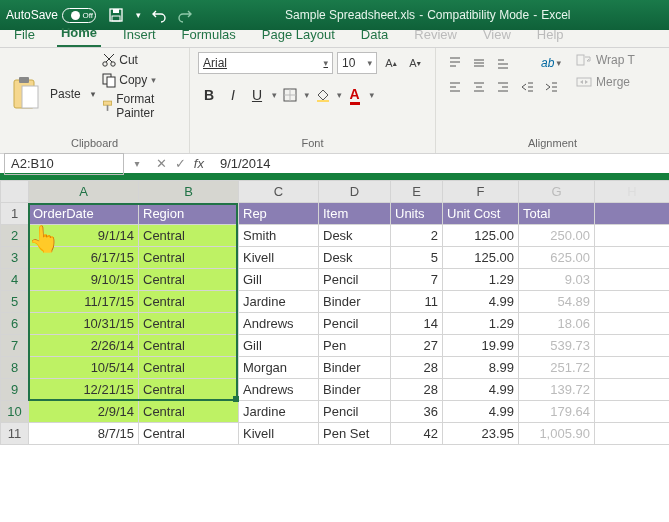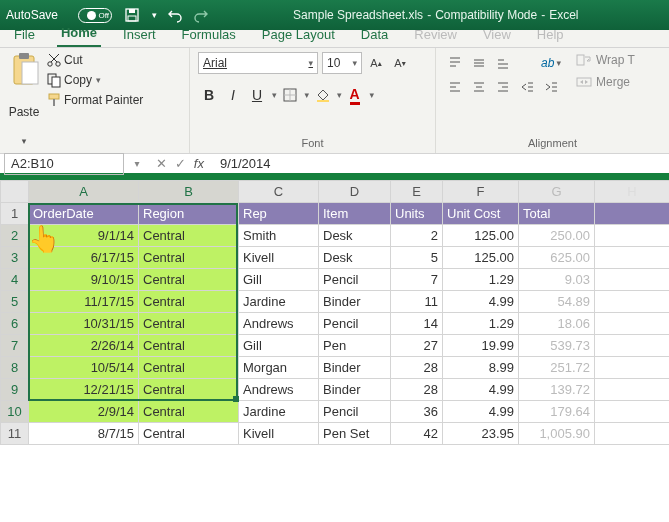--- a/index.html
+++ b/index.html
@@ -1,47 +1,47 @@
 <!DOCTYPE html>
 <html><head>
 <meta charset="utf-8">
 <style>
 * { box-sizing: border-box; margin: 0; padding: 0; font-family: 'Segoe UI', Arial, sans-serif; }
 body { width: 669px; height: 522px; background: #fff; overflow: hidden; font-size: 12px; color: #333; }
 
 
 .titlebar { height: 30px; background: linear-gradient(to bottom, #1a7a4a, #0f6139); color: #fff; display: flex; align-items: center; padding: 0 6px; font-size: 12px; }
-.autosave { display: flex; align-items: center; gap: 20px; }
+.autosave { display: flex; align-items: center; gap: 4px; }
 .autosave-toggle { width: 34px; height: 15px; border: 1px solid #fff; border-radius: 8px; display: flex; align-items: center; padding: 0 2px; font-size: 8px; justify-content: flex-end; }
 .autosave-toggle::before { content: ""; width: 9px; height: 9px; background: #fff; border-radius: 50%; margin-right: 3px; }
 .qat { display: flex; gap: 10px; margin-left: 12px; align-items: center; }
 .qat-icon { width: 16px; height: 16px; }
 .title-text { margin-left: auto; margin-right: auto; color: #e8f5ed; font-size: 12px; display: flex; gap: 4px; }
 
 
 .tabs { height: 18px; display: flex; align-items: flex-end; padding: 0 10px; gap: 18px; background: #f3f3f0; border-bottom: 1px solid #d4d4d4; }
 .tab { font-size: 13px; color: #217346; padding: 4px 4px 5px 4px; cursor: pointer; }
 .tab.active { color: #217346; font-weight: 600; border-bottom: 2px solid #217346; }
 .tab.faded { color: #bbb; }
 
 
 .ribbon { height: 106px; background: #f3f3f0; display: flex; border-bottom: 1px solid #d4d4d4; }
 .ribbon-group { border-right: 1px solid #dcdcd8; padding: 4px 8px 2px 8px; display: flex; flex-direction: column; justify-content: space-between; }
 .group-content { display: flex; gap: 6px; flex: 1; }
 .group-label { text-align: center; font-size: 11px; color: #666; padding: 2px 0; }
 
-.paste-col { display: flex; flex-direction: column; align-items: center; gap: 17px; }
+.paste-col { display: flex; flex-direction: row; align-items: center; gap: 10px; }
 .paste-icon { width: 32px; height: 36px; }
 .paste-label { font-size: 12px; color: #333; }
 .paste-arrow { font-size: 9px; color: #555; }
 .clip-list { display: flex; flex-direction: column; gap: 4px; font-size: 12px; color: #333; }
 .clip-item { display: flex; align-items: center; gap: 2px; cursor: pointer; }
 
 .font-top { display: flex; gap: 4px; align-items: center; }
-.font-name { width: 120px; height: 22px; border: 1px solid #bdbdbd; background: #fff; font-size: 12px; padding: 0 4px; display: flex; align-items: center; justify-content: space-between; text-decoration: underline; }
+.font-name { width: 135px; height: 22px; border: 1px solid #bdbdbd; background: #fff; font-size: 12px; padding: 0 4px; display: flex; align-items: center; justify-content: space-between; text-decoration: underline; }
 .font-size { width: 40px; height: 22px; border: 1px solid #bdbdbd; background: #fff; font-size: 12px; padding: 0 4px; display: flex; align-items: center; justify-content: space-between; }
 .fontsize-btn { width: 20px; height: 22px; display: flex; align-items: center; justify-content: center; font-size: 11px; color: #444; cursor: pointer; }
 .font-bottom { display: flex; gap: 2px; align-items: center; margin-top: 10px; }
 .fmt-btn { width: 22px; height: 22px; display: flex; align-items: center; justify-content: center; font-size: 14px; cursor: pointer; color: #333; }
 .fmt-btn.bold { font-weight: bold; }
 .fmt-btn.italic { font-style: italic; }
 .fmt-btn.underline { text-decoration: underline; }
 
 .align-grid { display: grid; grid-template-columns: repeat(5, 22px); grid-template-rows: 22px 22px; gap: 2px; }
 .align-btn { display: flex; align-items: center; justify-content: center; cursor: pointer; }
@@ -169,20 +169,21 @@
         </div>
         <div class="clip-item">
           <svg width="16" height="16" viewBox="0 0 16 16">
               <rect x="3" y="2" width="10" height="5" fill="#f5d78e" stroke="#c9a94a"></rect>
               <rect x="7" y="7" width="2" height="7" fill="#888"></rect>
             </svg>
           <span>Format Painter</span>
         </div>
       </div>
     </div>
+    <div class="group-label">Clipboard</div>
   </div>
 
   <div class="ribbon-group" style="width:246px">
     <div style="display:flex;flex-direction:column;flex:1">
       <div class="font-top">
         <div class="font-name">
             <span>Arial</span>
             <span class="dropdown-caret">▾</span>
           </div>
         <div class="font-size">

